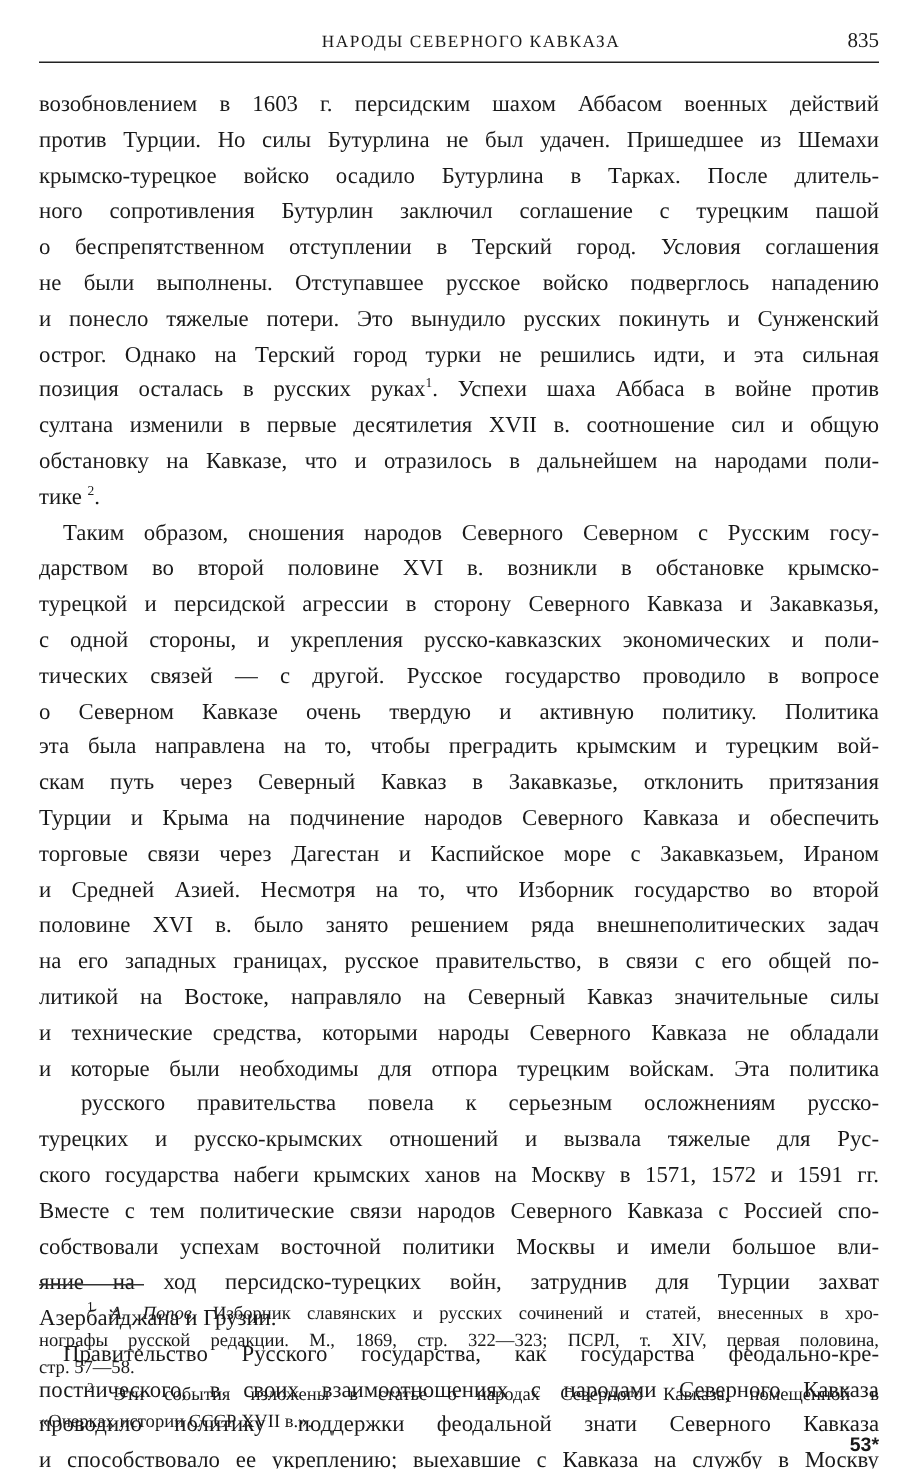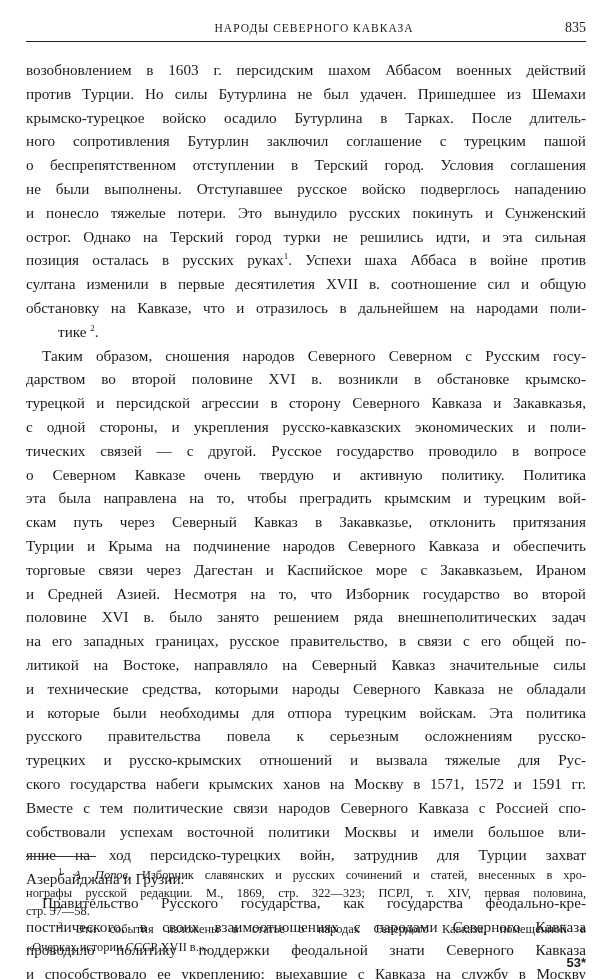--- a/index.html
+++ b/index.html
@@ -64,40 +64,40 @@
   <span class="line" style="text-align:justify;text-align-last:justify;">ного сопротивления Бутурлин заключил соглашение с турецким пашой</span>
   <span class="line" style="text-align:justify;text-align-last:justify;">о беспрепятственном отступлении в Терский город. Условия соглашения</span>
   <span class="line" style="text-align:justify;text-align-last:justify;">не были выполнены. Отступавшее русское войско подверглось нападению</span>
   <span class="line" style="text-align:justify;text-align-last:justify;">и понесло тяжелые потери. Это вынудило русских покинуть и Сунженский</span>
   <span class="line" style="text-align:justify;text-align-last:justify;">острог. Однако на Терский город турки не решились идти, и эта сильная</span>
   <span class="line" style="text-align:justify;text-align-last:justify;">
     <span>позиция осталась в русских руках</span><sup>1</sup><span>. Успехи шаха Аббаса в войне против</span>
   </span>
   <span class="line" style="text-align:justify;text-align-last:justify;">султана изменили в первые десятилетия XVII в. соотношение сил и общую</span>
   <span class="line" style="text-align:justify;text-align-last:justify;">обстановку на Кавказе, что и отразилось в дальнейшем на народами поли-</span>
-  <span class="line last" style="text-align:right;margin-left:32px;">
+  <span class="line last" style="text-align:right;">
     <span>тике</span> <sup>2</sup><span>.</span>
   </span>
   <span class="line indent" style="text-align:justify;text-align-last:justify;">Таким образом, сношения народов Северного Северном с Русским госу-</span>
   <span class="line" style="text-align:justify;text-align-last:justify;">дарством во второй половине XVI в. возникли в обстановке крымско-</span>
   <span class="line" style="text-align:justify;text-align-last:justify;">турецкой и персидской агрессии в сторону Северного Кавказа и Закавказья,</span>
   <span class="line" style="text-align:justify;text-align-last:justify;">с одной стороны, и укрепления русско-кавказских экономических и поли-</span>
   <span class="line" style="text-align:justify;text-align-last:justify;">тических связей — с другой. Русское государство проводило в вопросе</span>
   <span class="line" style="text-align:justify;text-align-last:justify;">о Северном Кавказе очень твердую и активную политику. Политика</span>
   <span class="line" style="text-align:justify;text-align-last:justify;">эта была направлена на то, чтобы преградить крымским и турецким вой-</span>
   <span class="line" style="text-align:justify;text-align-last:justify;">скам путь через Северный Кавказ в Закавказье, отклонить притязания</span>
   <span class="line" style="text-align:justify;text-align-last:justify;">Турции и Крыма на подчинение народов Северного Кавказа и обеспечить</span>
   <span class="line" style="text-align:justify;text-align-last:justify;">торговые связи через Дагестан и Каспийское море с Закавказьем, Ираном</span>
   <span class="line" style="text-align:justify;text-align-last:justify;">и Средней Азией. Несмотря на то, что Изборник государство во второй</span>
   <span class="line" style="text-align:justify;text-align-last:justify;">половине XVI в. было занято решением ряда внешнеполитических задач</span>
   <span class="line" style="text-align:justify;text-align-last:justify;">на его западных границах, русское правительство, в связи с его общей по-</span>
   <span class="line" style="text-align:justify;text-align-last:justify;">литикой на Востоке, направляло на Северный Кавказ значительные силы</span>
   <span class="line" style="text-align:justify;text-align-last:justify;">и технические средства, которыми народы Северного Кавказа не обладали</span>
   <span class="line" style="text-align:justify;text-align-last:justify;">и которые были необходимы для отпора турецким войскам. Эта политика</span>
-  <span class="line" style="text-align:justify;text-align-last:justify;">русского правительства повела к серьезным осложнениям русско-</span>
+  <span class="line" style="text-align:justify;text-align-last:justify;margin-left:28px;">русского правительства повела к серьезным осложнениям русско-</span>
   <span class="line" style="text-align:justify;text-align-last:justify;">турецких и русско-крымских отношений и вызвала тяжелые для Рус-</span>
   <span class="line" style="text-align:justify;text-align-last:justify;">ского государства набеги крымских ханов на Москву в 1571, 1572 и 1591 гг.</span>
   <span class="line" style="text-align:justify;text-align-last:justify;">Вместе с тем политические связи народов Северного Кавказа с Россией спо-</span>
   <span class="line" style="text-align:justify;text-align-last:justify;">собствовали успехам восточной политики Москвы и имели большое вли-</span>
   <span class="line" style="text-align:justify;text-align-last:justify;">яние на ход персидско-турецких войн, затруднив для Турции захват</span>
   <span class="line last" style="text-align:left;">Азербайджана и Грузии.</span>
   <span class="line indent" style="text-align:justify;text-align-last:justify;">Правительство Русского государства, как государства феодально-кре-</span>
   <span class="line" style="text-align:justify;text-align-last:justify;">постнического, в своих взаимоотношениях с народами Северного Кавказа</span>
   <span class="line" style="text-align:justify;text-align-last:justify;">проводило политику поддержки феодальной знати Северного Кавказа</span>
   <span class="line" style="text-align:justify;text-align-last:justify;">и способствовало ее укреплению; выехавшие с Кавказа на службу в Москву</span>

